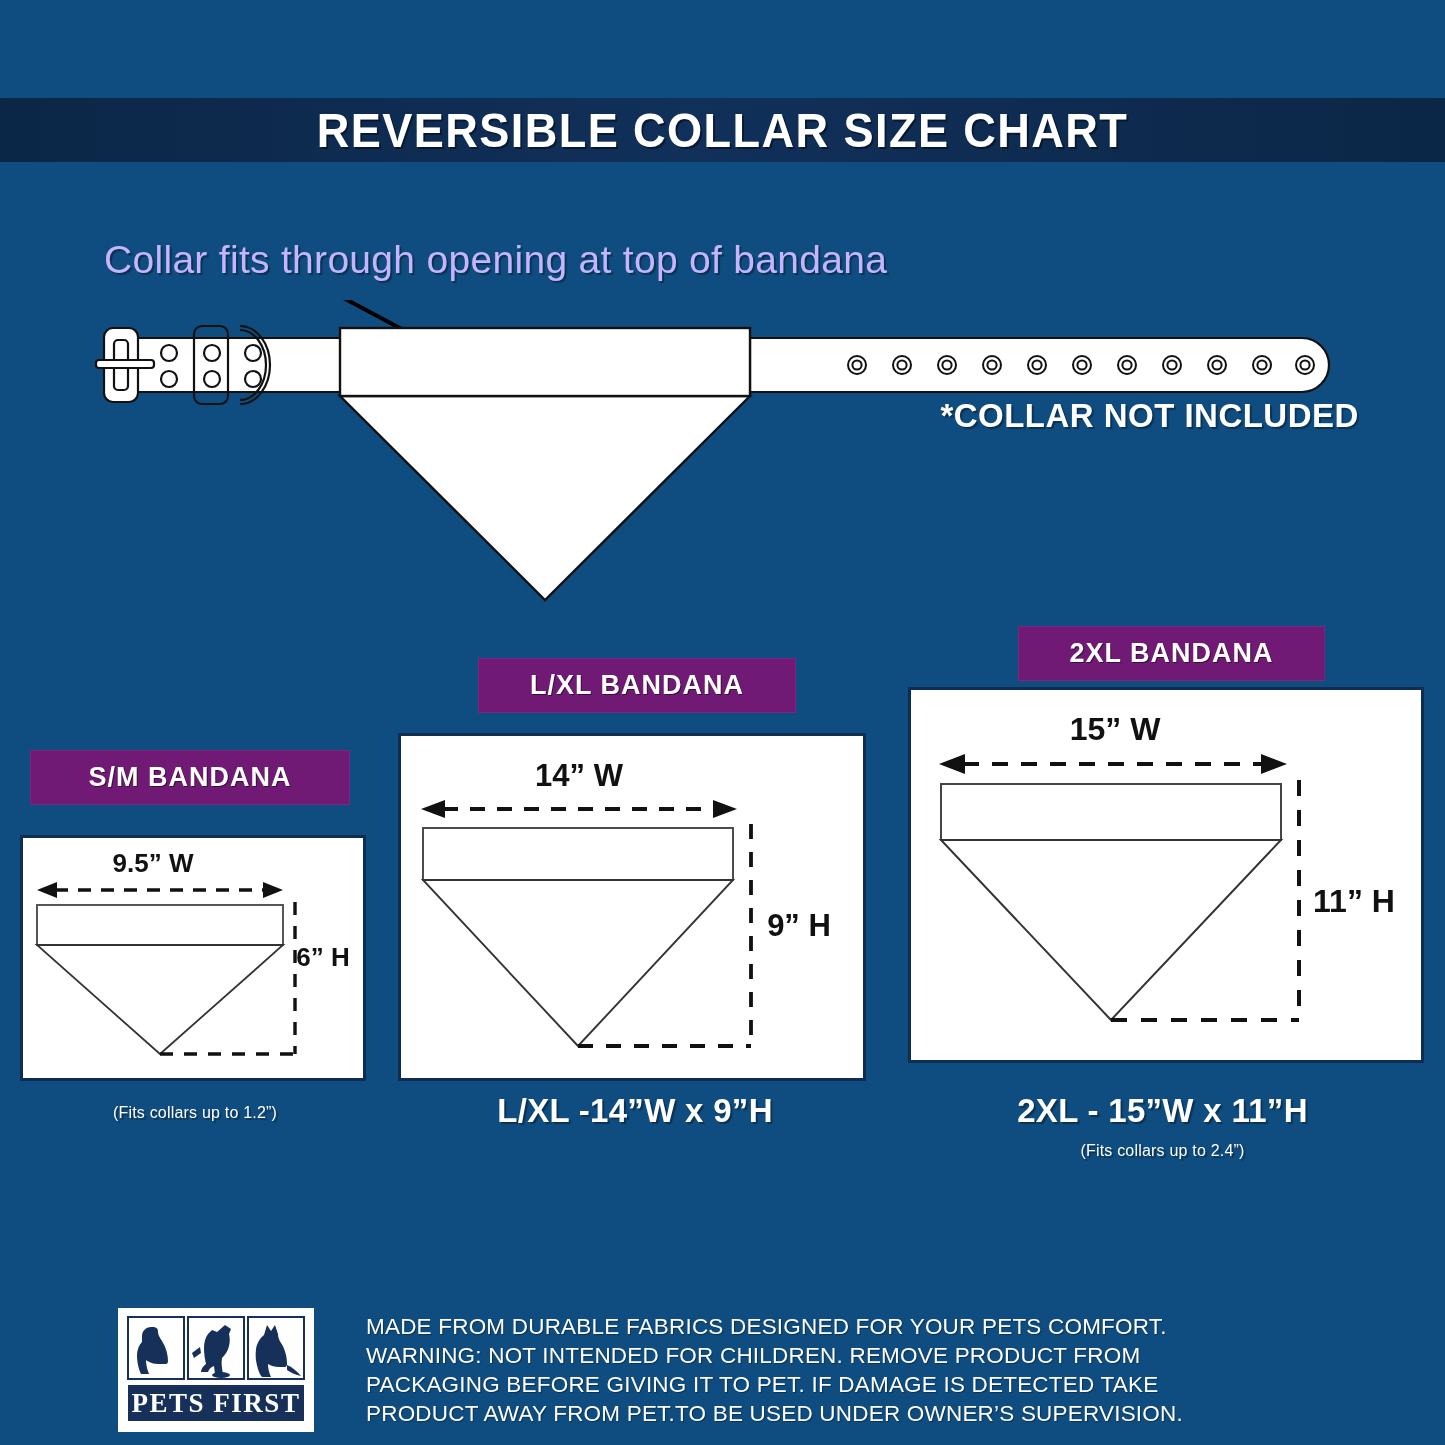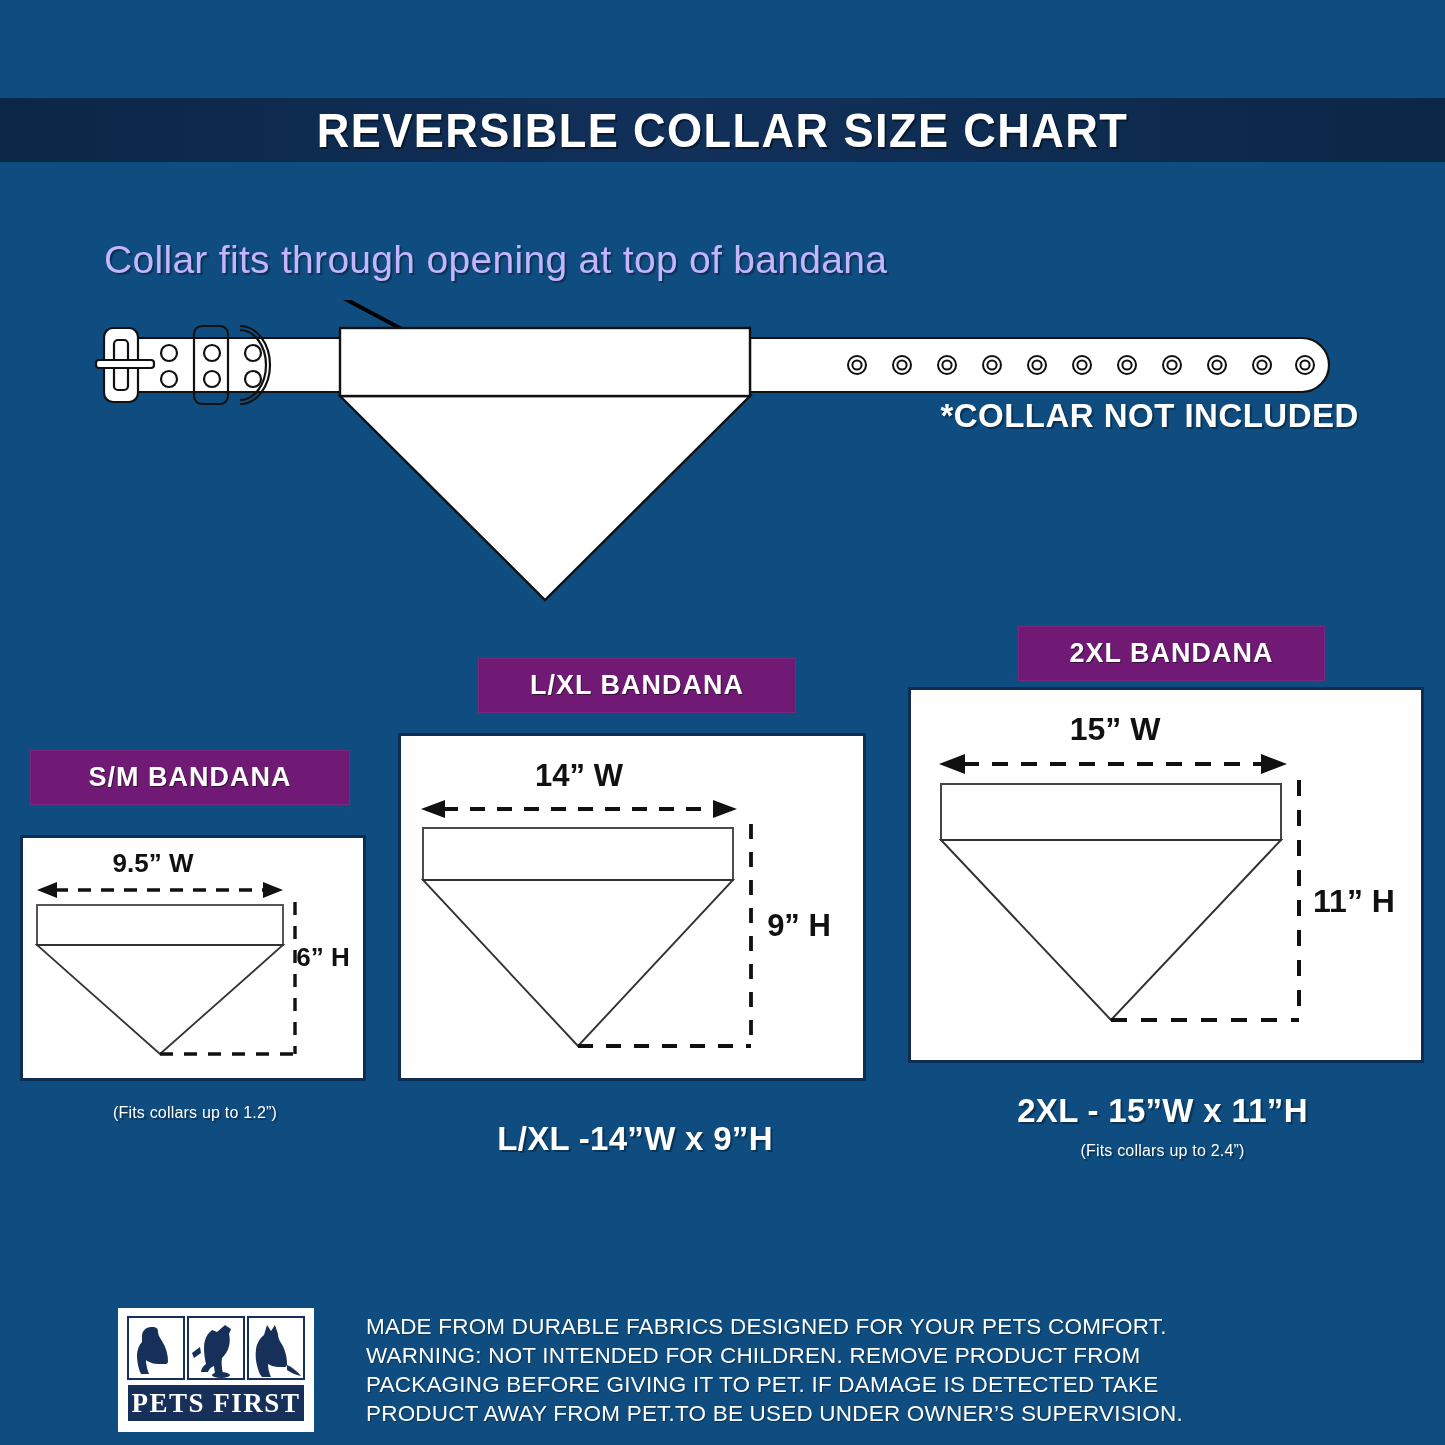--- a/index.html
+++ b/index.html
@@ -70,21 +70,21 @@
     font-size:33px;font-weight:700;letter-spacing:.3px;
     font-family:"Liberation Sans Narrow","Liberation Sans",sans-serif;
     text-shadow:2px 2px 1px rgba(0,0,0,.35);
   }
   .cap .sub{
     font-size:16px;margin-top:12px;letter-spacing:.2px;
     text-shadow:2px 2px 1px rgba(0,0,0,.35);
     text-align:center;
   }
   #cap-sm{left:0px;top:1092px;width:390px;}
-  #cap-lxl{left:395px;top:1092px;width:480px;margin-top:28px;}
+  #cap-lxl{left:395px;top:1092px;width:480px;}
   #cap-2xl{left:890px;top:1092px;width:545px;}
   
   #logo{position:absolute;left:118px;top:1308px;width:196px;height:124px;
         background:#e5e5e5;padding:0;box-sizing:border-box;border:3px solid #fff;}
   #fineprint{
     position:absolute;left:366px;top:1312px;width:990px;
     color:#fff;font-size:22.5px;line-height:29px;letter-spacing:.2px;
     font-family:"Liberation Sans Narrow","Liberation Sans",sans-serif;
     text-shadow:1px 1px 1px rgba(0,0,0,.35);
   }

